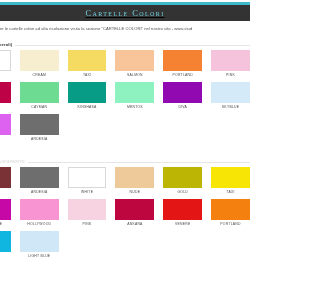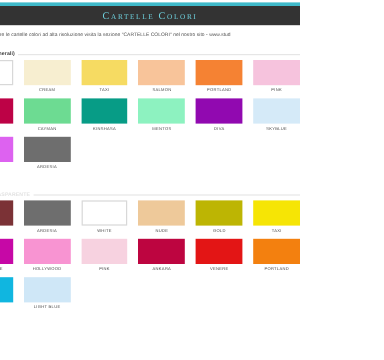--- a/index.html
+++ b/index.html
@@ -9,21 +9,21 @@
     font-family:"Liberation Sans","DejaVu Sans",sans-serif;
     -webkit-font-smoothing:antialiased;
   }
   .page{position:relative;width:250px;height:300px;background:#fff;}
 
   
   .top-rule{height:2px;width:100%;background:#ffffff;}
   .accent-bar{height:3px;width:100%;background:#3fb9c9;}
   .header{
     height:16px;width:100%;background:#333333;
-    display:flex;align-items:center;justify-content:center;
+    display:flex;align-items:center;justify-content:center;text-decoration:underline;
   }
   .header-title{
     color:#6fd3e0;
     font-size:8.5px;
     letter-spacing:1.4px;
     font-variant:small-caps;
     text-transform:capitalize;
     font-family:"Liberation Serif","DejaVu Serif",serif;
     white-space:nowrap;
   }

